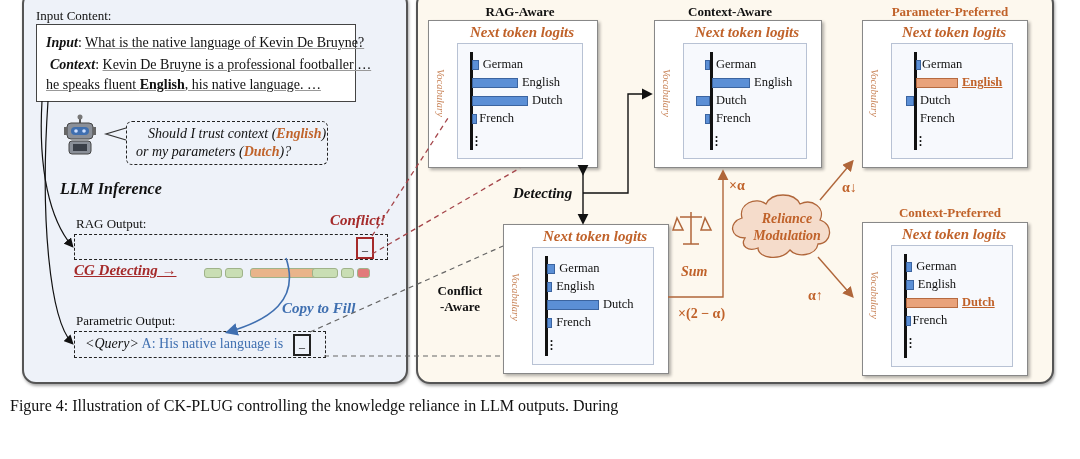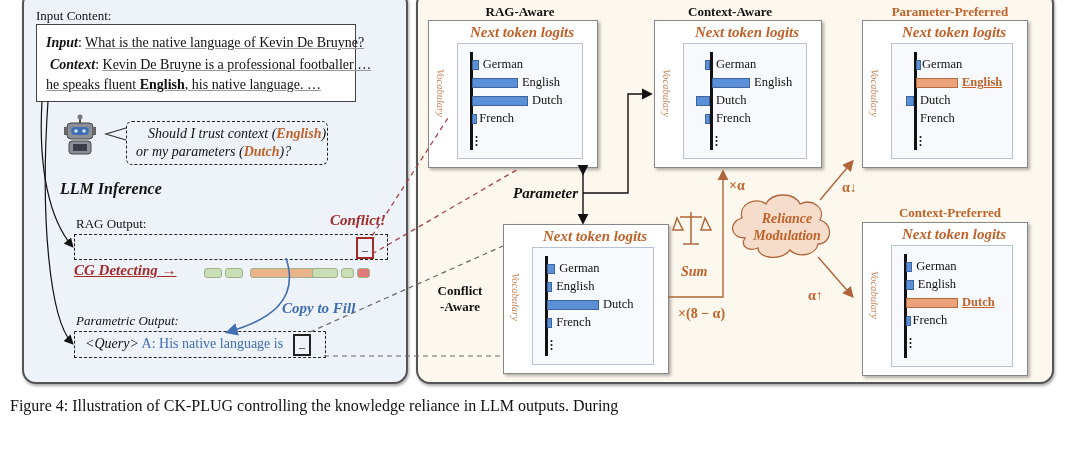--- a/index.html
+++ b/index.html
@@ -89,21 +89,21 @@
     <div class="seg" style="left: 204px; width: 18px; top: 268px; background: rgb(201, 222, 180);"></div>
     <div class="seg" style="left: 225px; width: 18px; top: 268px; background: rgb(201, 222, 180);"></div>
     <div class="seg" style="left: 250px; width: 84px; top: 268px; background: rgb(233, 180, 138);"></div>
     <div class="seg" style="left: 312px; width: 26px; top: 268px; background: rgb(201, 222, 180);"></div>
     <div class="seg" style="left: 341px; width: 13px; top: 268px; background: rgb(201, 222, 180);"></div>
     <div class="seg" style="left: 357px; width: 13px; top: 268px; background: rgb(226, 122, 122);"></div>
   </div>
 
 <div class="abs it bd blue" style="left:282px;top:300px;font-size:15px;">Copy to Fill</div>
 
-<div class="abs t13" style="left:76px;top:313px;font-style:italic;">Parametric Output:</div>
+<div class="abs t13" style="left:76px;top:313px;">Parametric Output:</div>
 <div class="abs dash-box" style="left:74px;top:331px;width:250px;height:25px;">
   <div class="abs t14" style="left:10px;top:4px;white-space:nowrap;">
     <span class="it">&lt;Query&gt;</span><span class="blue"> A: His native language is </span>
   </div>
   <div class="abs" style="left:218px;top:2px;width:14px;height:18px;border:2px solid #222;text-align:center;font-size:12px;line-height:14px;">_</div>
 </div>
 
 <div class="abs panel-right"></div>
 
 <div class="sect-title" style="left:440px;top:4px;width:160px;">RAG-Aware</div>
@@ -233,24 +233,24 @@
     <line x1="691" y1="212" x2="691" y2="244"></line>
     <line x1="680" y1="217" x2="702" y2="217"></line>
     <path d="M677,218 L673,230 L683,230 Z"></path>
     <path d="M705,218 L701,230 L711,230 Z"></path>
     <line x1="683" y1="244" x2="699" y2="244"></line>
   </g>
 
   <path d="M745,238 C730,238 728,222 742,218 C738,204 756,196 766,204 C772,192 794,192 800,204 C812,198 826,208 820,220 C834,224 832,244 818,244 C816,256 796,258 790,250 C780,262 758,258 758,248 C748,252 740,246 745,238 Z" fill="#f5dccb" stroke="#b0663a" stroke-width="1.3"></path>
 </svg>
 
-<div class="abs it bd" style="left:513px;top:185px;font-size:15px;">Parameter</div>
+<div class="abs it bd" style="left:513px;top:185px;font-size:15px;">Detecting</div>
 <div class="abs it bd orange" style="left:681px;top:264px;font-size:14px;">Sum</div>
 <div class="abs bd orange" style="left:729px;top:178px;font-size:14px;">×α</div>
-<div class="abs bd orange" style="left:678px;top:306px;font-size:14px;">×(8 − α)</div>
+<div class="abs bd orange" style="left:678px;top:306px;font-size:14px;">×(2 − α)</div>
 <div class="abs it bd orange" style="left:742px;top:210px;width:90px;text-align:center;font-size:14px;line-height:17px;">
   <div>Reliance</div>
   <div>Modulation</div>
 </div>
 <div class="abs bd orange" style="left:842px;top:180px;font-size:14px;">α↓</div>
 <div class="abs bd orange" style="left:808px;top:288px;font-size:14px;">α↑</div>
 
 <div class="abs caption">
   <div>Figure 4: Illustration of CK-PLUG controlling the knowledge reliance in LLM outputs. During</div>
 </div>

